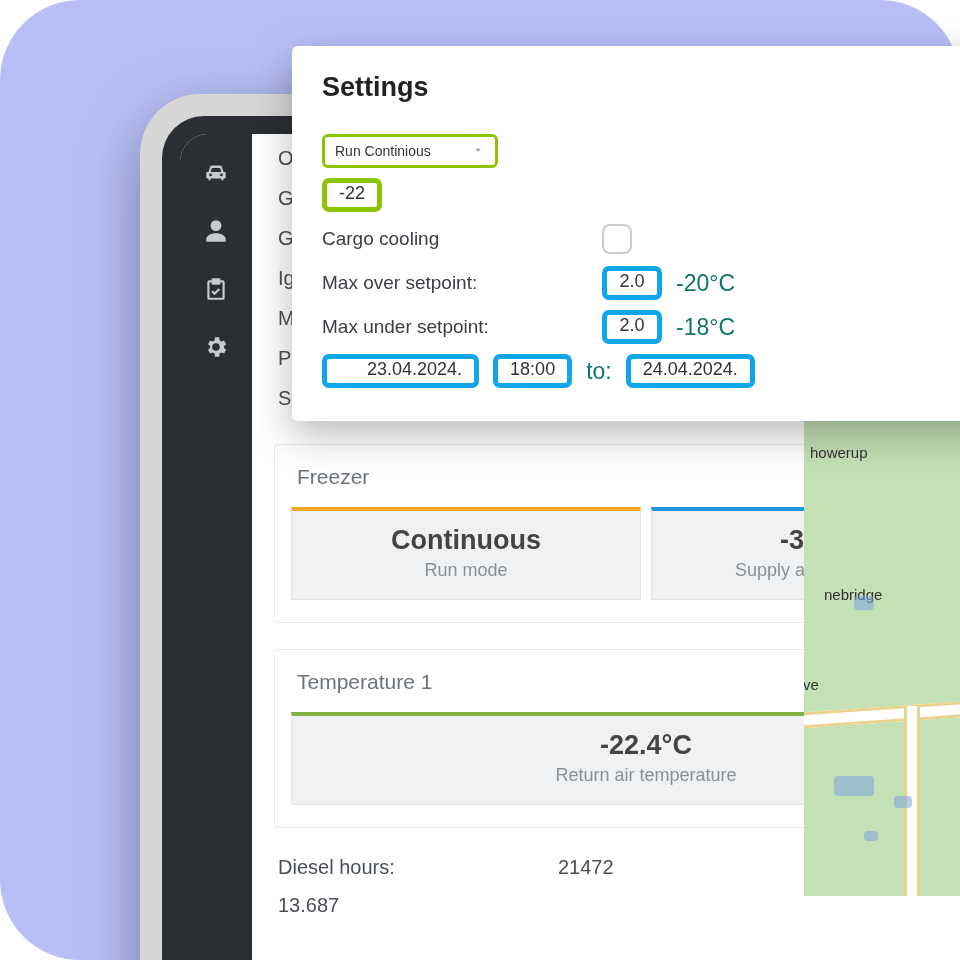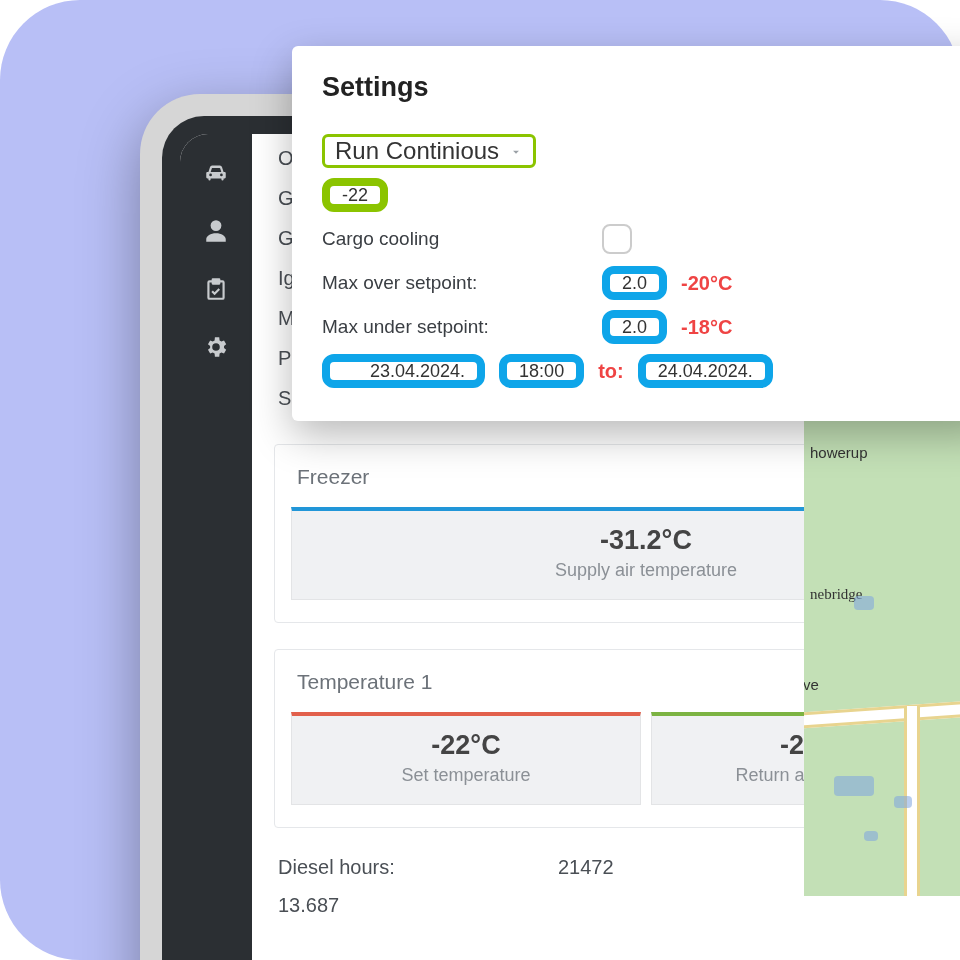--- a/index.html
+++ b/index.html
@@ -221,44 +221,43 @@
 .select {
   display: inline-flex;
   align-items: center;
   justify-content: space-between;
   height: 34px;
   border: 3px solid #8bc400;
   border-radius: 6px;
   padding: 0 10px;
   min-width: 176px;
   cursor: pointer;
-  font-size: 24px;
+  font-size: 14px;
   color: #333;
 }
 .select .chev { color: #9aa0a6; margin-left: 10px; }
 .input-box {
   display: inline-flex;
-  align-items: center;
   justify-content: center;
   height: 34px;
-  border: 8px solid #0ea5e9;
-  border-radius: 12px;
+  border: 5px solid #0ea5e9;
+  border-radius: 7px;
   padding: 0 12px;
   min-width: 60px;
   color: #333;
   font-size: 18px;
 }
 .input-box.highlight { border-color: #8bc400; }
 .checkbox {
   width: 30px; height: 30px;
   border: 2px solid #ccc;
   border-radius: 8px;
   cursor: pointer;
 }
-.suffix { font-size: 20px; color: #ef4444; font-weight: bold; }
+.suffix { font-size: 23px; color: #0f766e; }
 </style>
 </head>
 <body>
 
 <div class="backdrop"></div>
 
 <div class="tablet">
   <div class="tablet-inner">
     <div class="screen">
 
@@ -312,37 +311,37 @@
             <span class="kv-value">14.33 V</span>
           </div>
         </div>
 
         <div class="card">
           <div class="card-header">
             <span class="card-title">Freezer</span>
             <span class="card-link">Temperature</span>
           </div>
           <div class="tiles">
+            <div class="tile orange">
+              <div class="tile-main">Continuous</div>
+              <div class="tile-sub">Run mode</div>
+            </div>
             <div class="tile blue">
               <div class="tile-main">-31.2°C</div>
               <div class="tile-sub">Supply air temperature</div>
             </div>
           </div>
         </div>
 
         <div class="card">
           <div class="card-header">
             <span class="card-title">Temperature 1</span>
             <span class="card-link">Alert settings</span>
           </div>
           <div class="tiles">
-            <div class="tile red">
-              <div class="tile-main">-22°C</div>
-              <div class="tile-sub">Set temperature</div>
-            </div>
             <div class="tile green">
               <div class="tile-main">-22.4°C</div>
               <div class="tile-sub">Return air temperature</div>
             </div>
           </div>
         </div>
 
         <div class="bottom-rows">
           <div class="kv-row">
             <span class="kv-label">Diesel hours:</span>
@@ -357,21 +356,21 @@
     </div>
   </div>
 </div>
 
 <div class="map">
   <div class="map-road"></div>
   <div class="map-road2"></div>
   <div class="map-label" style="left:6px; top:12px;">Brook</div>
   <div class="map-label" style="left:72px; top:12px;">Orchid Va</div>
   <div class="map-label" style="left:6px; top:140px;margin-top:28px;">howerup</div>
-  <div class="map-label" style="left:6px; top:310px;font-family:Liberation Serif, serif;">nebridge</div>
+  <div class="map-label" style="left:20px; top:310px;">nebridge</div>
   <div class="map-label" style="left:-6px; top:400px;">rve</div>
   <div class="map-blue-dot" style="left:50px; top:320px; width:20px; height:14px;"></div>
   <div class="map-blue-dot" style="left:30px; top:500px; width:40px; height:20px;"></div>
   <div class="map-blue-dot" style="left:90px; top:520px; width:18px; height:12px;"></div>
   <div class="map-blue-dot" style="left:60px; top:555px; width:14px; height:10px;"></div>
 </div>
 
 <div class="modal">
   <div class="modal-title">Settings</div>
 

